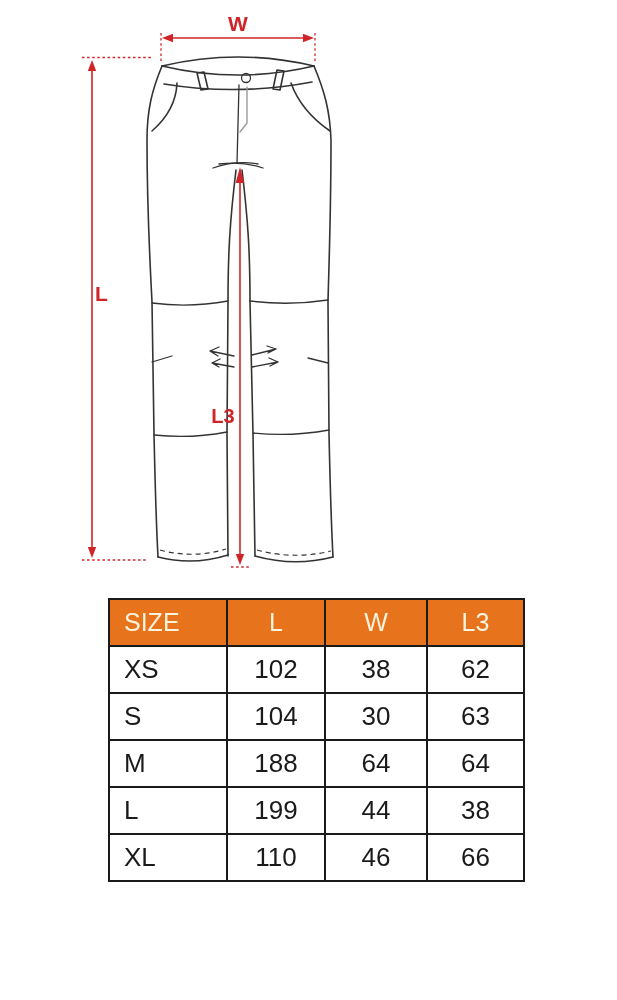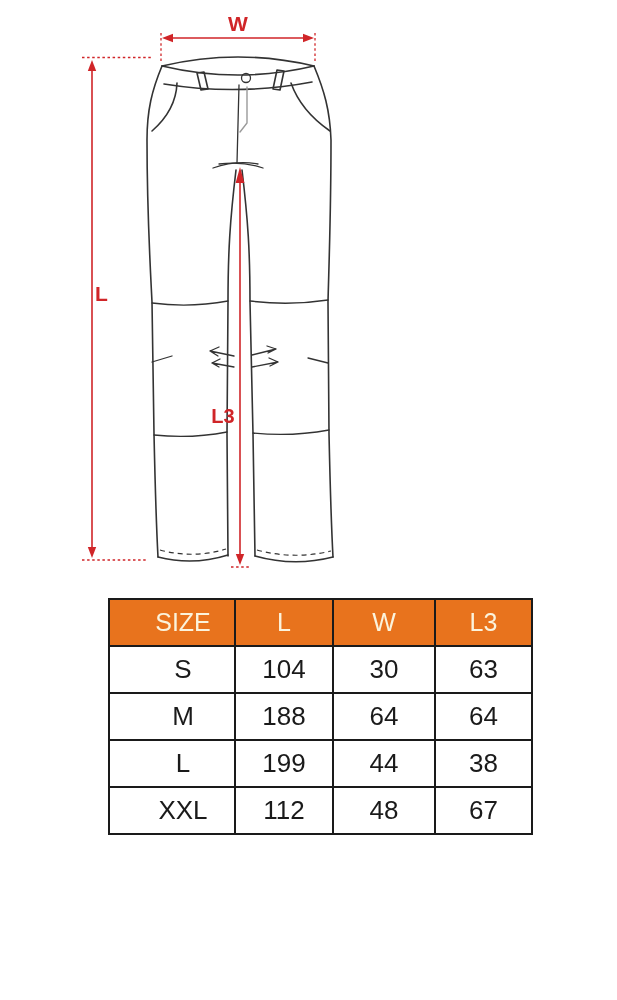--- a/index.html
+++ b/index.html
@@ -30,21 +30,21 @@
     position:absolute;left:108px;top:598px;width:400px;
     border-collapse:collapse;table-layout:fixed;
     font-size:26px;color:var(--cell-text);
   }
   #size-table th,#size-table td{
     border:2px solid var(--border);
     text-align:center;vertical-align:middle;
     height:45px;padding:0;font-weight:normal;
   }
   #size-table th{background:var(--orange);color:var(--header-text);font-size:25px;}
-  #size-table .size-col{text-align:center;padding-left:22px;width:102px;}
+  #size-table .size-col{text-align:left;padding-left:14px;width:102px;}
   #size-table col.c-l{width:98px;}
   #size-table col.c-w{width:102px;}
   #size-table col.c-l3{width:97px;}
 </style>
 </head>
 <body>
 
 <div id="page">
 
   <svg id="diagram" width="617" height="592" viewBox="0 0 617 592">
@@ -133,39 +133,45 @@
     <thead>
       <tr>
         <th class="size-col">SIZE</th>
         <th>L</th>
         <th>W</th>
         <th>L3</th>
       </tr>
     </thead>
     <tbody>
         <tr>
+          <td class="size-col">XS</td>
+          <td>102</td>
+          <td>38</td>
+          <td>62</td>
+        </tr>
+        <tr>
           <td class="size-col">S</td>
           <td>104</td>
           <td>30</td>
           <td>63</td>
         </tr>
         <tr>
           <td class="size-col">M</td>
           <td>188</td>
           <td>64</td>
           <td>64</td>
         </tr>
         <tr>
           <td class="size-col">L</td>
           <td>199</td>
           <td>44</td>
           <td>38</td>
         </tr>
         <tr>
-          <td class="size-col">XXL</td>
-          <td>112</td>
-          <td>48</td>
-          <td>67</td>
+          <td class="size-col">XL</td>
+          <td>110</td>
+          <td>46</td>
+          <td>66</td>
         </tr>
       </tbody>
   </table>
 
 </div>
 
 </body></html>

